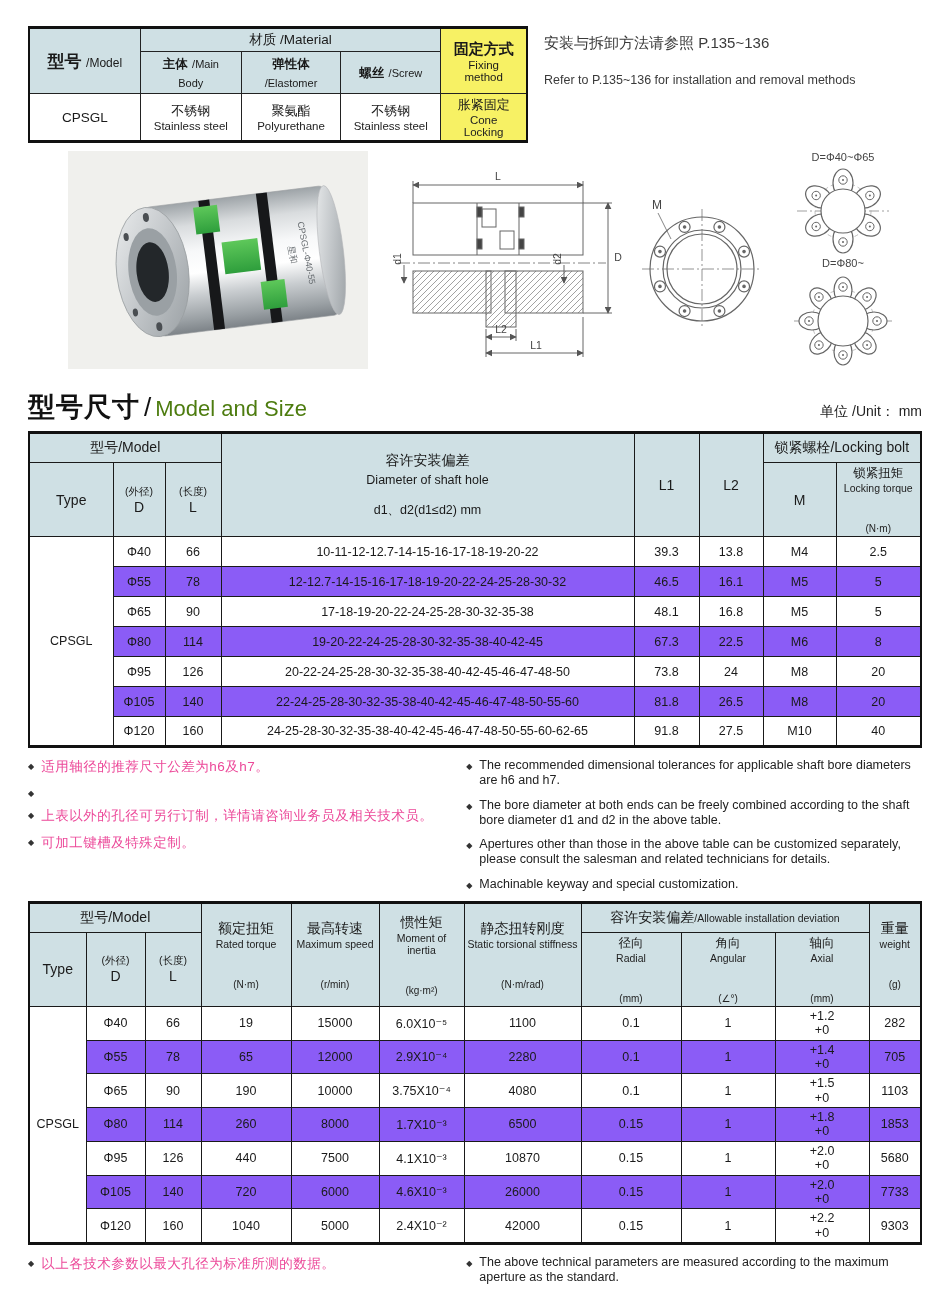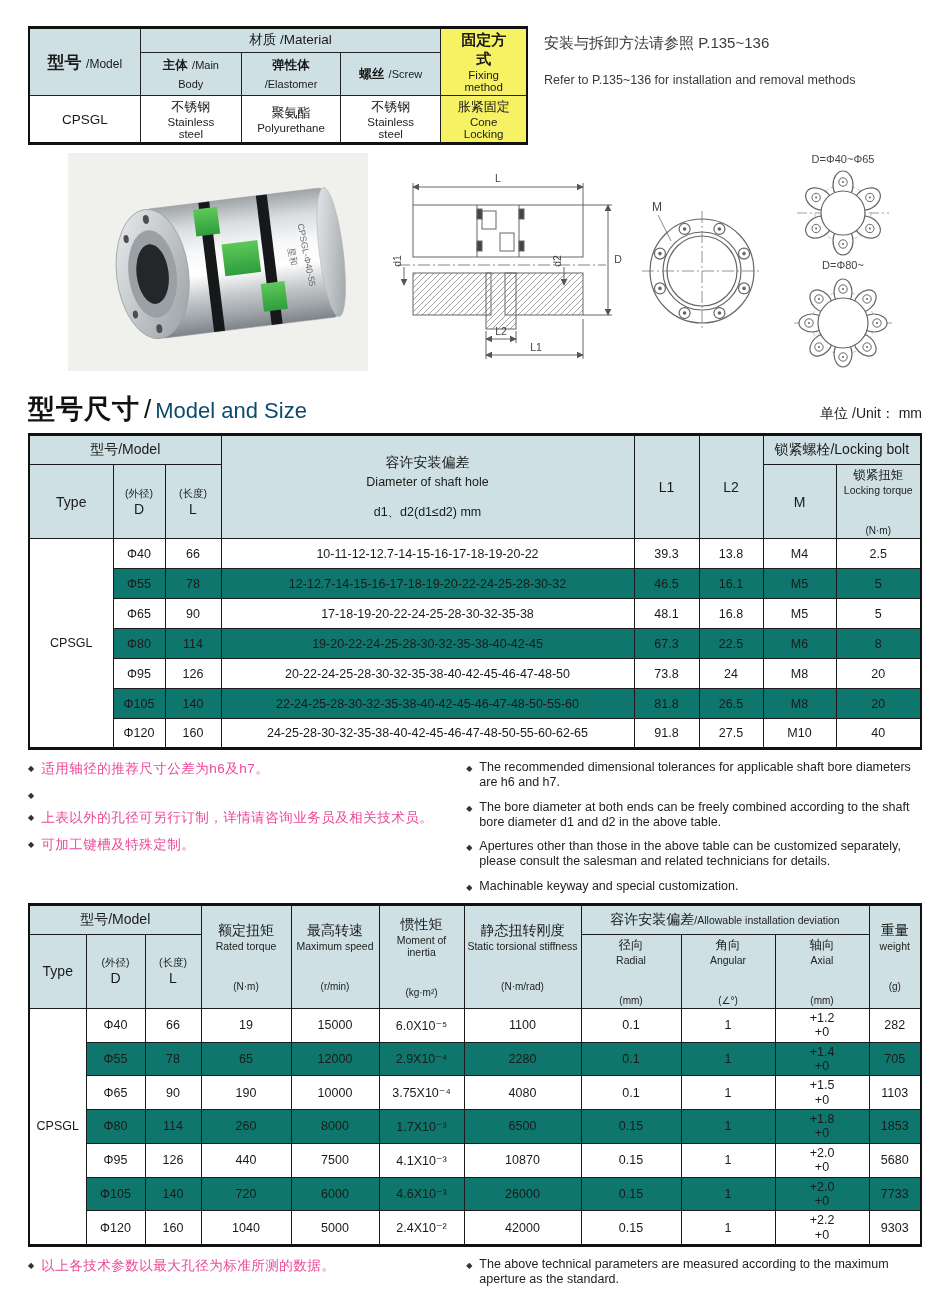--- a/index.html
+++ b/index.html
@@ -2,21 +2,21 @@
 <html><head>
 <meta charset="utf-8">
 <style>
   * { margin:0; padding:0; box-sizing:border-box; }
   body { background:#e8e8e8; font-family:"Liberation Sans","DejaVu Sans",sans-serif; color:#1a1a1a; }
   .page { width:950px; min-height:1290px; margin:0 auto; background:#fff; padding:26px 28px 10px 28px; position:relative; }
 
   
   .top-row { display:flex; align-items:flex-start; }
   table.toptbl { border-collapse:collapse; width:500px; border:2px solid #111; border-top-width:3px; border-bottom-width:3px; }
-  table.toptbl th, table.toptbl td { border:1.4px solid #222; text-align:center; vertical-align:middle; padding:2px 15px; }
+  table.toptbl th, table.toptbl td { border:1.4px solid #222; text-align:center; vertical-align:middle; padding:2px 8px; }
   table.toptbl th { background:#cfe0e4; font-weight:normal; }
   .cell-zh { font-size:13px; }
   .cell-en { font-size:11.5px; color:#222; }
   .model-hd-zh { font-size:17px; font-weight:bold; }
   .model-hd-en { font-size:12px; font-weight:normal; }
   .mat-hd { font-size:13.5px; }
   .sub-hd-zh { font-size:12.5px; font-weight:bold; }
   .sub-hd-en { font-size:11px; font-weight:normal; }
   th.fixing, td.fixing { background:#f7f164 !important; }
   .fixing-zh { font-size:15px; font-weight:bold; }
@@ -30,29 +30,29 @@
   .figs { display:flex; align-items:flex-start; margin-top:8px; height:222px; }
   .fig-photo { margin-left:40px; }
   .spider-col { width:150px; display:flex; flex-direction:column; align-items:center; }
   .spider-label { font-size:11px; color:#444; height:14px; }
   svg text { font-family:"Liberation Sans","DejaVu Sans",sans-serif; }
 
   
   .sec-title-row { display:flex; align-items:flex-end; justify-content:space-between; margin-top:16px; margin-bottom:6px; }
   .sec-title .zh { font-size:27px; font-weight:bold; color:#111; letter-spacing:1px; }
   .sec-title .sep { font-size:26px; color:#111; margin:0 4px; }
-  .sec-title .en { font-size:22px; color:#0c4a6e; }
+  .sec-title .en { font-size:22px; color:#4d7c0f; }
   .unit-label { font-size:14px; color:#222; padding-bottom:4px; }
 
   
   table.tbl { border-collapse:collapse; width:100%; border:2px solid #111; border-top-width:3px; border-bottom-width:3px; }
   table.tbl th, table.tbl td { border:1.4px solid #1a1a1a; text-align:center; vertical-align:middle; }
   table.tbl th { background:#cfe0e4; font-weight:normal; padding:2px 2px; }
   table.tbl td { padding:2px 3px; font-size:12.5px; background:#fff; }
-  tr.alt td { background:#0f766e; }
+  tr.alt td { background:#8b5cf6; }
   td.type-cell { background:#fff !important; font-size:13.5px; }
   .h-zh { font-size:14px; }
   .h-zh-s { font-size:12.5px; }
   .h-en { font-size:12.5px; }
   .h-en-s { font-size:10.5px; color:#222; }
   .h-unit { font-size:10px; color:#222;margin-top:29px; }
   .h-big { font-size:14px; }
   .h-sub { font-size:10.5px; }
   .size-tbl thead tr:first-child th { height:30px; }
   .size-tbl thead tr:last-child th { height:56px; }

